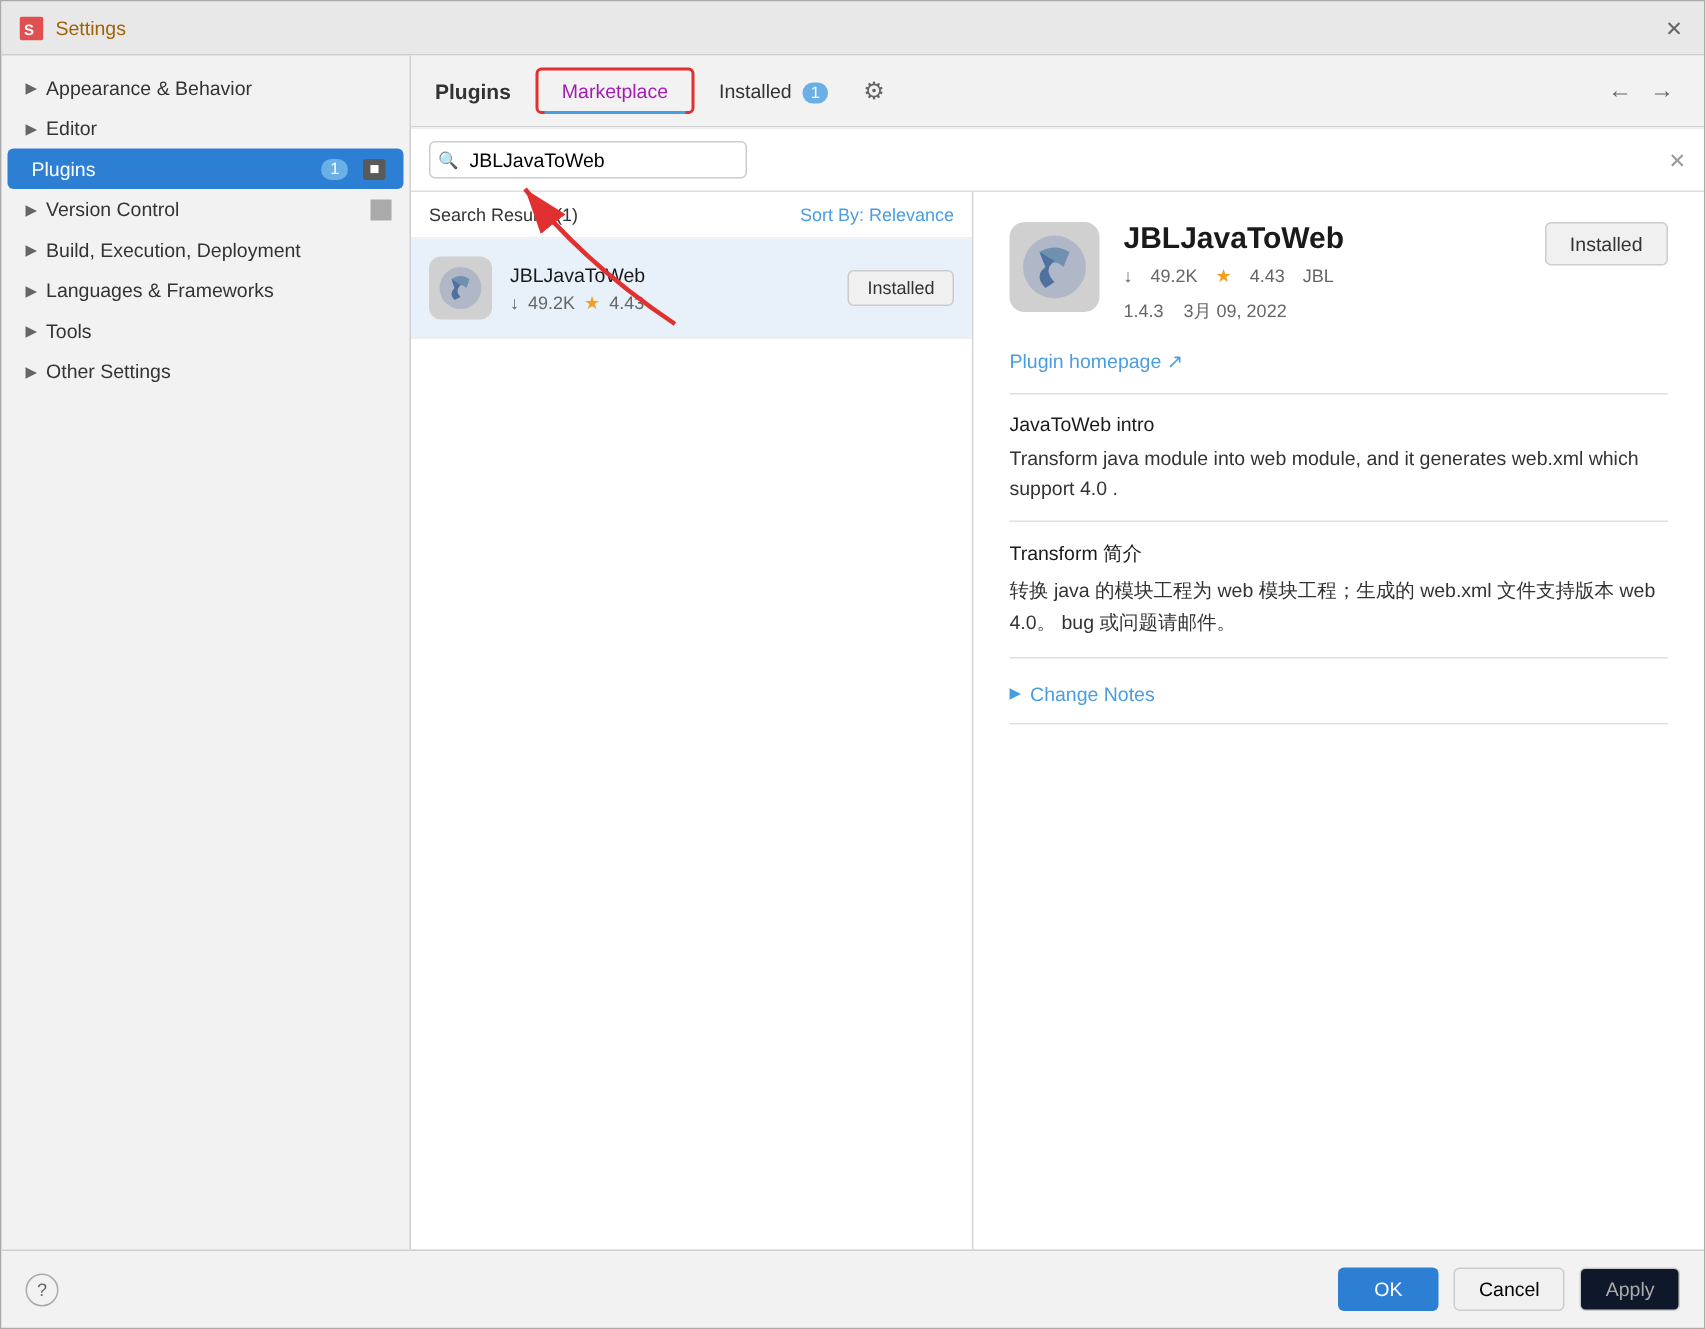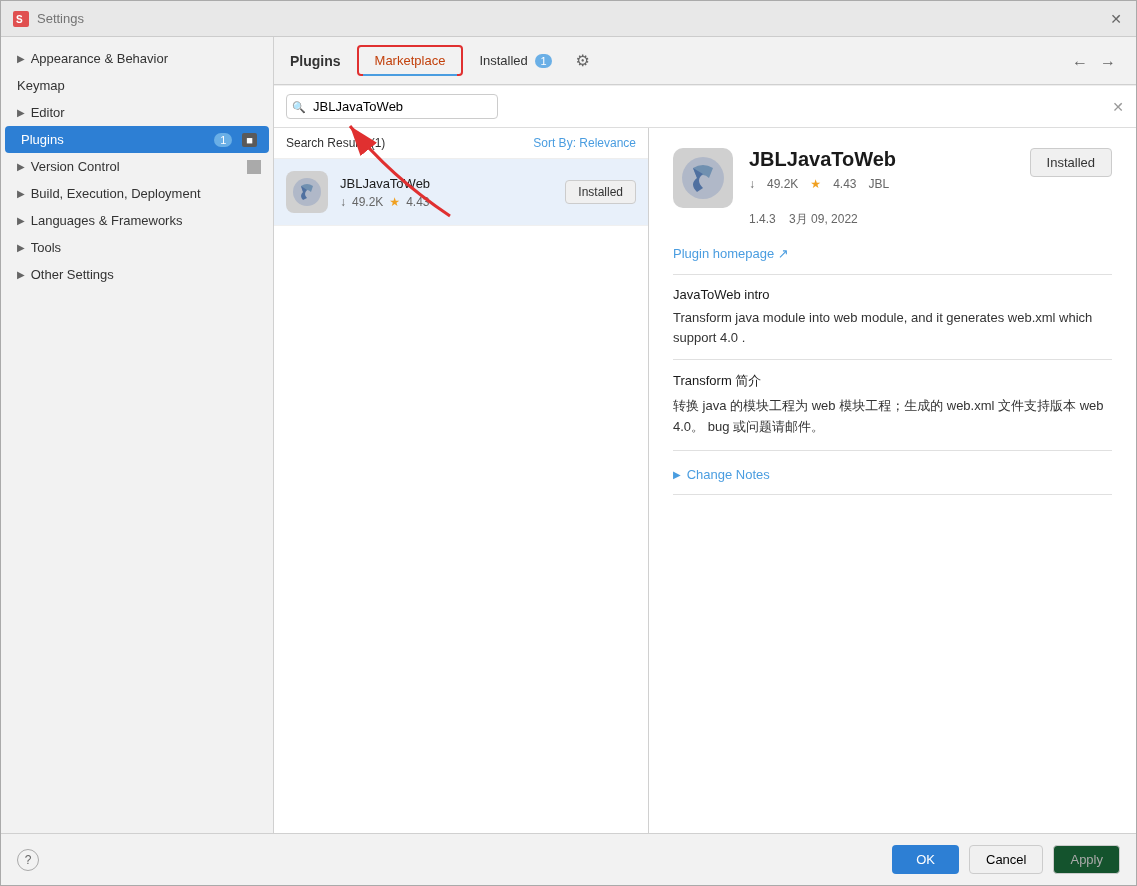--- a/index.html
+++ b/index.html
@@ -3,21 +3,21 @@
   <meta charset="utf-8">
   <style>
     * { box-sizing: border-box; margin: 0; padding: 0; font-family: 'Segoe UI', Arial, sans-serif; }
     body { background: #f0f0f0; width: 1137px; height: 886px; overflow: hidden; }
 
     .window { width: 1137px; height: 886px; background: #f2f2f2; display: flex; flex-direction: column; border: 1px solid #aaa; }
 
     .title-bar { background: #e8e8e8; height: 36px; display: flex; align-items: center; justify-content: space-between; padding: 0 12px; border-bottom: 1px solid #ccc; }
     .title-bar-left { display: flex; align-items: center; gap: 8px; }
     .title-icon { width: 16px; height: 16px; }
-    .title-text { font-size: 13px; color: #737373; }
+    .title-text { font-size: 13px; color: #a16207; }
     .title-close { width: 16px; height: 16px; cursor: pointer; color: #666; font-size: 14px; display: flex; align-items: center; justify-content: center; }
 
     .main-content { display: flex; flex: 1; overflow: hidden; }
 
     
     .sidebar { width: 273px; background: #f2f2f2; border-right: 1px solid #d0d0d0; display: flex; flex-direction: column; padding: 8px 0; overflow-y: auto; }
     .search-box { margin: 6px 10px 10px 10px; }
     .search-input { width: 100%; padding: 4px 8px 4px 26px; border: 1px solid #ccc; border-radius: 4px; font-size: 12px; background: white; position: relative; }
     .search-wrapper { position: relative; }
     .search-wrapper::before { content: '🔍'; position: absolute; left: 6px; top: 50%; transform: translateY(-50%); font-size: 11px; color: #999; }
@@ -30,21 +30,21 @@
     .sidebar-item .square-icon { width: 14px; height: 14px; background: #888; margin-left: auto; }
 
     
     .right-panel { flex: 1; display: flex; flex-direction: column; background: #f7f7f7; }
 
     
     .plugins-header { display: flex; align-items: center; padding: 8px 16px; gap: 16px; background: #f2f2f2; border-bottom: 1px solid #d0d0d0; }
     .plugins-title { font-size: 14px; font-weight: bold; color: #333; }
     .tabs-area { display: flex; align-items: center; gap: 0; }
     .tab { padding: 6px 16px; font-size: 13px; cursor: pointer; color: #333; border-radius: 4px; position: relative; }
-    .tab.active { color: #c2410c; font-weight: 500; }
+    .tab.active { color: #a21caf; font-weight: 500; }
     .tab.active::after { content: ''; position: absolute; bottom: -2px; left: 4px; right: 4px; height: 2px; background: #4a9de0; }
     .tab-installed-badge { background: #6aafe6; color: white; border-radius: 8px; padding: 1px 5px; font-size: 11px; margin-left: 4px; }
     .gear-btn { margin-left: 8px; color: #666; cursor: pointer; font-size: 16px; }
     .nav-btns { margin-left: auto; display: flex; gap: 4px; }
     .nav-btn { color: #666; cursor: pointer; font-size: 16px; padding: 2px 4px; }
 
     
     .plugin-search-bar { display: flex; align-items: center; padding: 8px 12px; background: white; border-bottom: 1px solid #ddd; gap: 8px; border-top: 1px solid #eee; }
     .plugin-search-input { flex: 1; padding: 4px 8px 4px 26px; border: 1px solid #ccc; border-radius: 4px; font-size: 13px; }
     .plugin-search-wrapper { flex: 1; position: relative; }
@@ -67,39 +67,39 @@
     .plugin-installed-btn { padding: 4px 12px; background: #f0f0f0; border: 1px solid #ccc; border-radius: 4px; font-size: 12px; color: #333; cursor: pointer; }
 
     
     .plugin-detail { flex: 1; padding: 20px 24px; overflow-y: auto; background: white; }
     .detail-header { display: flex; align-items: flex-start; gap: 16px; margin-bottom: 16px; }
     .detail-icon { width: 60px; height: 60px; background: #d0d0d0; border-radius: 10px; display: flex; align-items: center; justify-content: center; flex-shrink: 0; }
     .detail-icon svg { width: 48px; height: 48px; }
     .detail-title-area { flex: 1; }
     .detail-title { font-size: 20px; font-weight: 600; color: #1a1a1a; margin-bottom: 6px; }
     .detail-meta-row { display: flex; align-items: center; gap: 12px; font-size: 12px; color: #666; margin-bottom: 4px; }
-    .detail-version-row { font-size: 12px; color: #666; margin-top: 20px; }
+    .detail-version-row { font-size: 12px; color: #666; margin-top: 8px; }
     .installed-btn-detail { padding: 6px 16px; background: #f0f0f0; border: 1px solid #ccc; border-radius: 4px; font-size: 13px; color: #333; cursor: pointer; }
     .plugin-homepage-link { color: #4a9de0; font-size: 13px; cursor: pointer; margin-bottom: 28px; text-decoration: none; }
     .section-title { font-size: 13px; font-weight: normal; color: #1a1a1a; margin: 12px 0 6px 0; }
     .section-text { font-size: 13px; color: #333; line-height: 1.5; margin-bottom: 8px; }
     .section-text-cn { font-size: 13px; color: #333; line-height: 1.6; margin-bottom: 8px; }
     .change-notes-row { display: flex; align-items: center; gap: 6px; color: #4a9de0; font-size: 13px; cursor: pointer; margin: 16px 0 10px; }
     .triangle-icon { color: #4a9de0; font-size: 10px; }
     .size-text { font-size: 13px; color: #333; margin-top: 8px; }
     .divider { border: none; border-top: 1px solid #e0e0e0; margin: 12px 0; }
 
     
     .bottom-bar { height: 52px; display: flex; align-items: center; justify-content: space-between; padding: 0 16px; background: #f2f2f2; border-top: 1px solid #d0d0d0; }
     .bottom-left { display: flex; align-items: center; }
     .help-btn { width: 22px; height: 22px; border-radius: 50%; border: 1px solid #aaa; display: flex; align-items: center; justify-content: center; font-size: 12px; color: #666; cursor: pointer; }
     .bottom-right { display: flex; gap: 10px; }
     .btn-ok { padding: 6px 24px; background: #2d7fd4; color: white; border: none; border-radius: 4px; font-size: 13px; cursor: pointer; }
     .btn-cancel { padding: 6px 16px; background: #f0f0f0; border: 1px solid #ccc; border-radius: 4px; font-size: 13px; cursor: pointer; }
-    .btn-apply { padding: 6px 16px; background: #14532d; border: 1px solid #ccc; border-radius: 4px; font-size: 13px; cursor: pointer; color: #aaa; }
+    .btn-apply { padding: 6px 16px; background: #0f172a; border: 1px solid #ccc; border-radius: 4px; font-size: 13px; cursor: pointer; color: #aaa; }
 
     
     .tab-highlight-box { border: 2px solid #e03030; border-radius: 4px; }
 
     .star-icon { color: #f0a020; }
     .download-icon { color: #666; }
   </style>
 </head>
 <body>
 
@@ -116,23 +116,20 @@
     <div class="title-close">✕</div>
   </div>
 
   <div class="main-content">
 
     <div class="sidebar">
 
       <div class="sidebar-item">
         <span class="chevron">▶</span>
         <span>Appearance &amp; Behavior</span>
-      </div>
-      <div class="sidebar-item">
-        <span>Keymap</span>
       </div>
       <div class="sidebar-item">
         <span class="chevron">▶</span>
         <span>Editor</span>
       </div>
       <div class="sidebar-item active">
         <span>Plugins</span>
         <span class="badge">1</span>
         <span class="badge-dark">■</span>
       </div>

